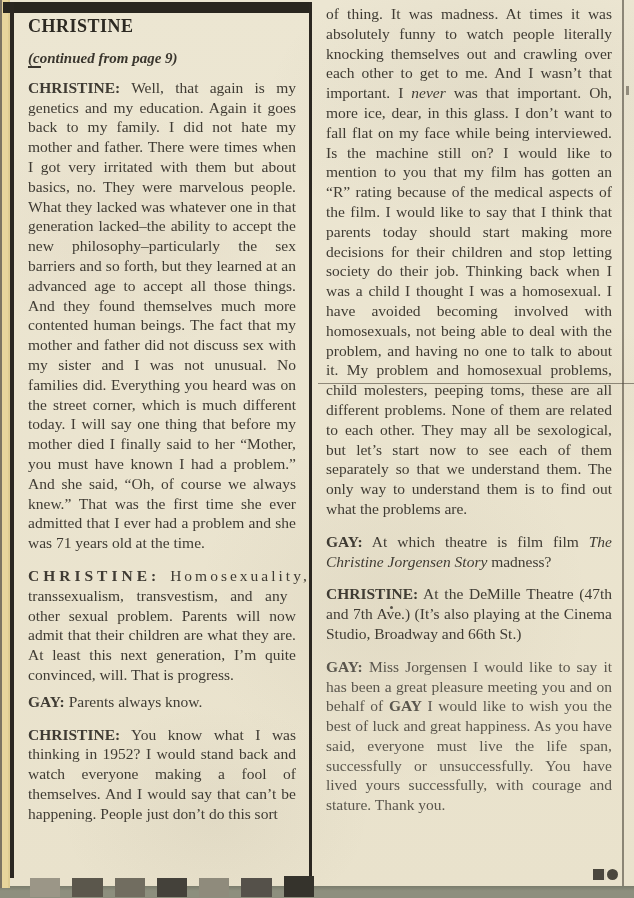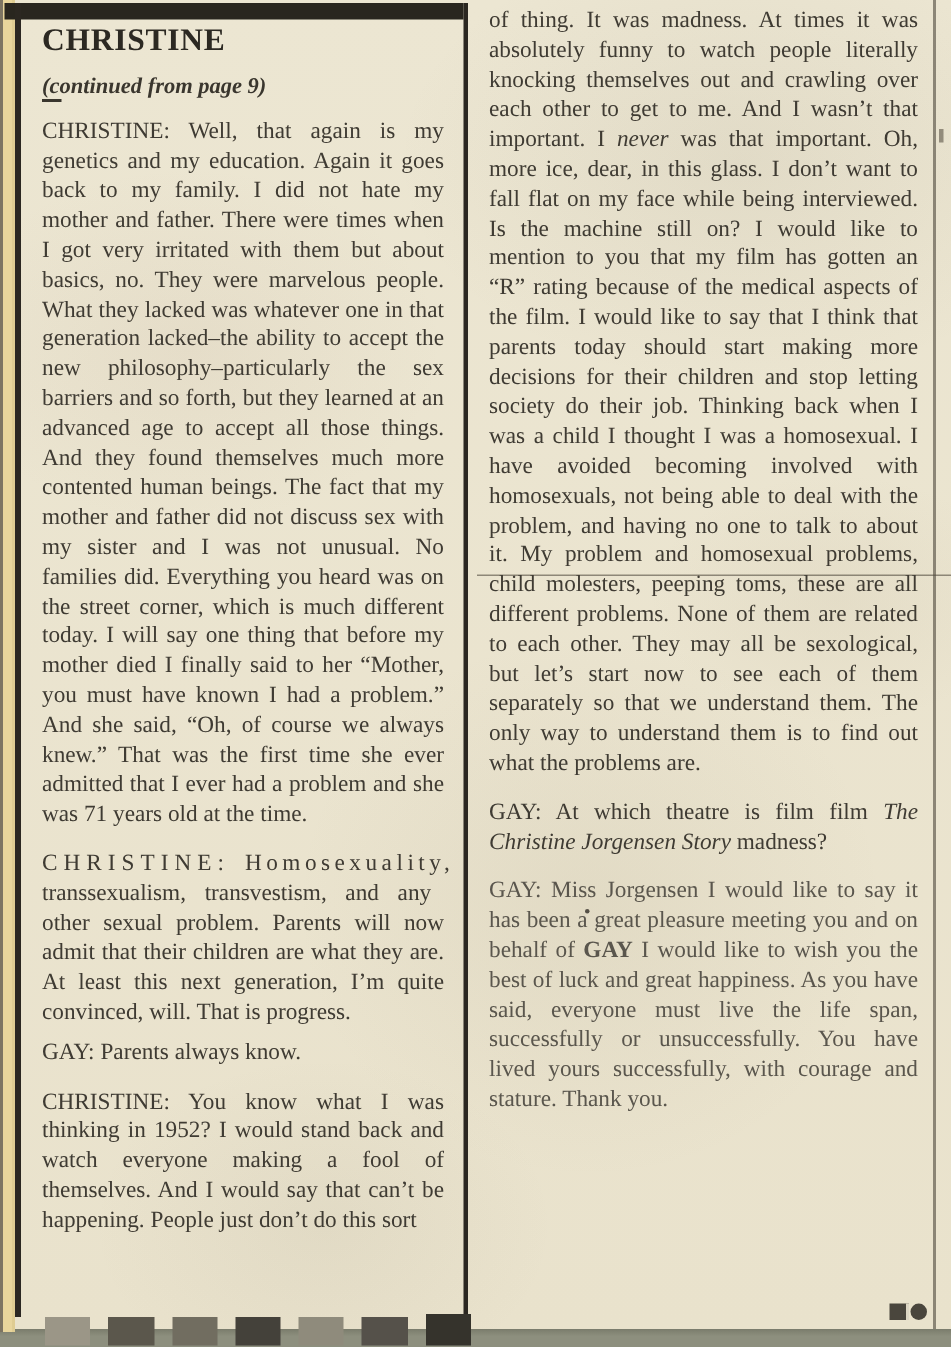--- a/index.html
+++ b/index.html
@@ -47,27 +47,27 @@
   .filmstrip div:nth-child(7){background:#35332c;height:21px;margin-top:-2px;}
   
   .crease{position:absolute;left:318px;top:383px;width:316px;height:1px;background:rgba(80,74,62,0.6);z-index:2;}
   .dot-artifact{position:absolute;left:390px;top:606px;width:3px;height:3px;border-radius:50%;background:#555046;z-index:2;}
   .edge-mark{position:absolute;left:626px;top:86px;width:3px;height:9px;background:rgba(90,84,70,0.6);z-index:3;}
   .note-dash{position:absolute;left:28px;top:66px;width:13px;height:2px;background:#3a362e;z-index:2;}
   
   .col{position:absolute;z-index:2;color:#3f3b33;font-size:15.5px;line-height:19.8px;text-align:justify;}
   .col-left{left:28px;top:14px;width:268px;}
   .col-right{left:326px;top:4px;width:286px;}
-  h1{margin:0;font-size:21px;line-height:24px;font-weight:bold;color:#2c2922;letter-spacing:0.5px;text-align:left;}
+  h1{margin:0;font-size:18px;line-height:24px;font-weight:bold;color:#2c2922;letter-spacing:0.5px;text-align:left;}
   .continued{margin:11px 0 0;font-size:15px;font-weight:bold;font-style:italic;text-align:left;color:#3a362e;}
   .para{margin:0;}
   .m-sm{margin-top:7px;}
   .m-md{margin-top:9px;}
   .m-lg{margin-top:13px;}
-  .speaker{font-weight:normal;}
+  .speaker{font-weight:bold;}
   .sp1{letter-spacing:4px;}
   .sp2{letter-spacing:3px;padding-left:10px;}
   .faded{color:#5a564d;}
   
   .endmark{position:absolute;left:593px;top:869px;z-index:3;display:flex;align-items:center;gap:1px;}
   .em-sq{display:inline-block;width:11px;height:11px;background:#4a463d;border-right:2px solid rgba(236,230,210,0.9);box-shadow:2px 0 0 #4a463d inset;}
   .em-dot{display:inline-block;width:11px;height:11px;border-radius:50%;background:#4a463d;}
 </style>
 </head>
 <body>
@@ -97,20 +97,21 @@
 
 
     <p class="para m-lg"><b class="speaker">CHRISTINE:</b><span> You know what I was thinking in 1952? I would stand back and watch everyone making a fool of themselves. And I would say that can’t be happening. People just don’t do this sort</span></p>
   </div>
 
   <div class="col col-right">
     <p class="para"><span>of thing. It was madness. At times it was absolutely funny to watch people literally knocking themselves out and crawling over each other to get to me. And I wasn’t that important. I </span><i>never</i><span> was that important. Oh, more ice, dear, in this glass. I don’t want to fall flat on my face while being interviewed. Is the machine still on? I would like to mention to you that my film has gotten an “R” rating because of the medical aspects of the film. I would like to say that I think that parents today should start making more decisions for their children and stop letting society do their job. Thinking back when I was a child I thought I was a homosexual. I have avoided becoming involved with homosexuals, not being able to deal with the problem, and having no one to talk to about it. My problem and homosexual problems, child molesters, peeping toms, these are all different problems. None of them are related to each other. They may all be sexological, but let’s start now to see each of them separately so that we understand them. The only way to understand them is to find out what the problems are.</span></p>
 
     <p class="para m-lg"><b class="speaker">GAY:</b><span> At which theatre is film film </span><i>The Christine Jorgensen Story</i><span> madness?</span></p>
 
+    <p class="para m-lg"><b class="speaker">CHRISTINE:</b><span> At the DeMille Theatre (47th and 7th Ave.) (It’s also playing at the Cinema Studio, Broadway and 66th St.)</span></p>
 
     <p class="para m-lg faded"><b class="speaker">GAY:</b><span> Miss Jorgensen I would like to say it has been a great pleasure meeting you and on behalf of </span><b>GAY</b><span> I would like to wish you the best of luck and great happiness. As you have said, everyone must live the life span, successfully or unsuccessfully. You have lived yours successfully, with courage and stature. Thank you.</span></p>
   </div>
 
   <div class="filmstrip">
     <div></div>
     <div></div>
     <div></div>
     <div></div>
     <div></div>

